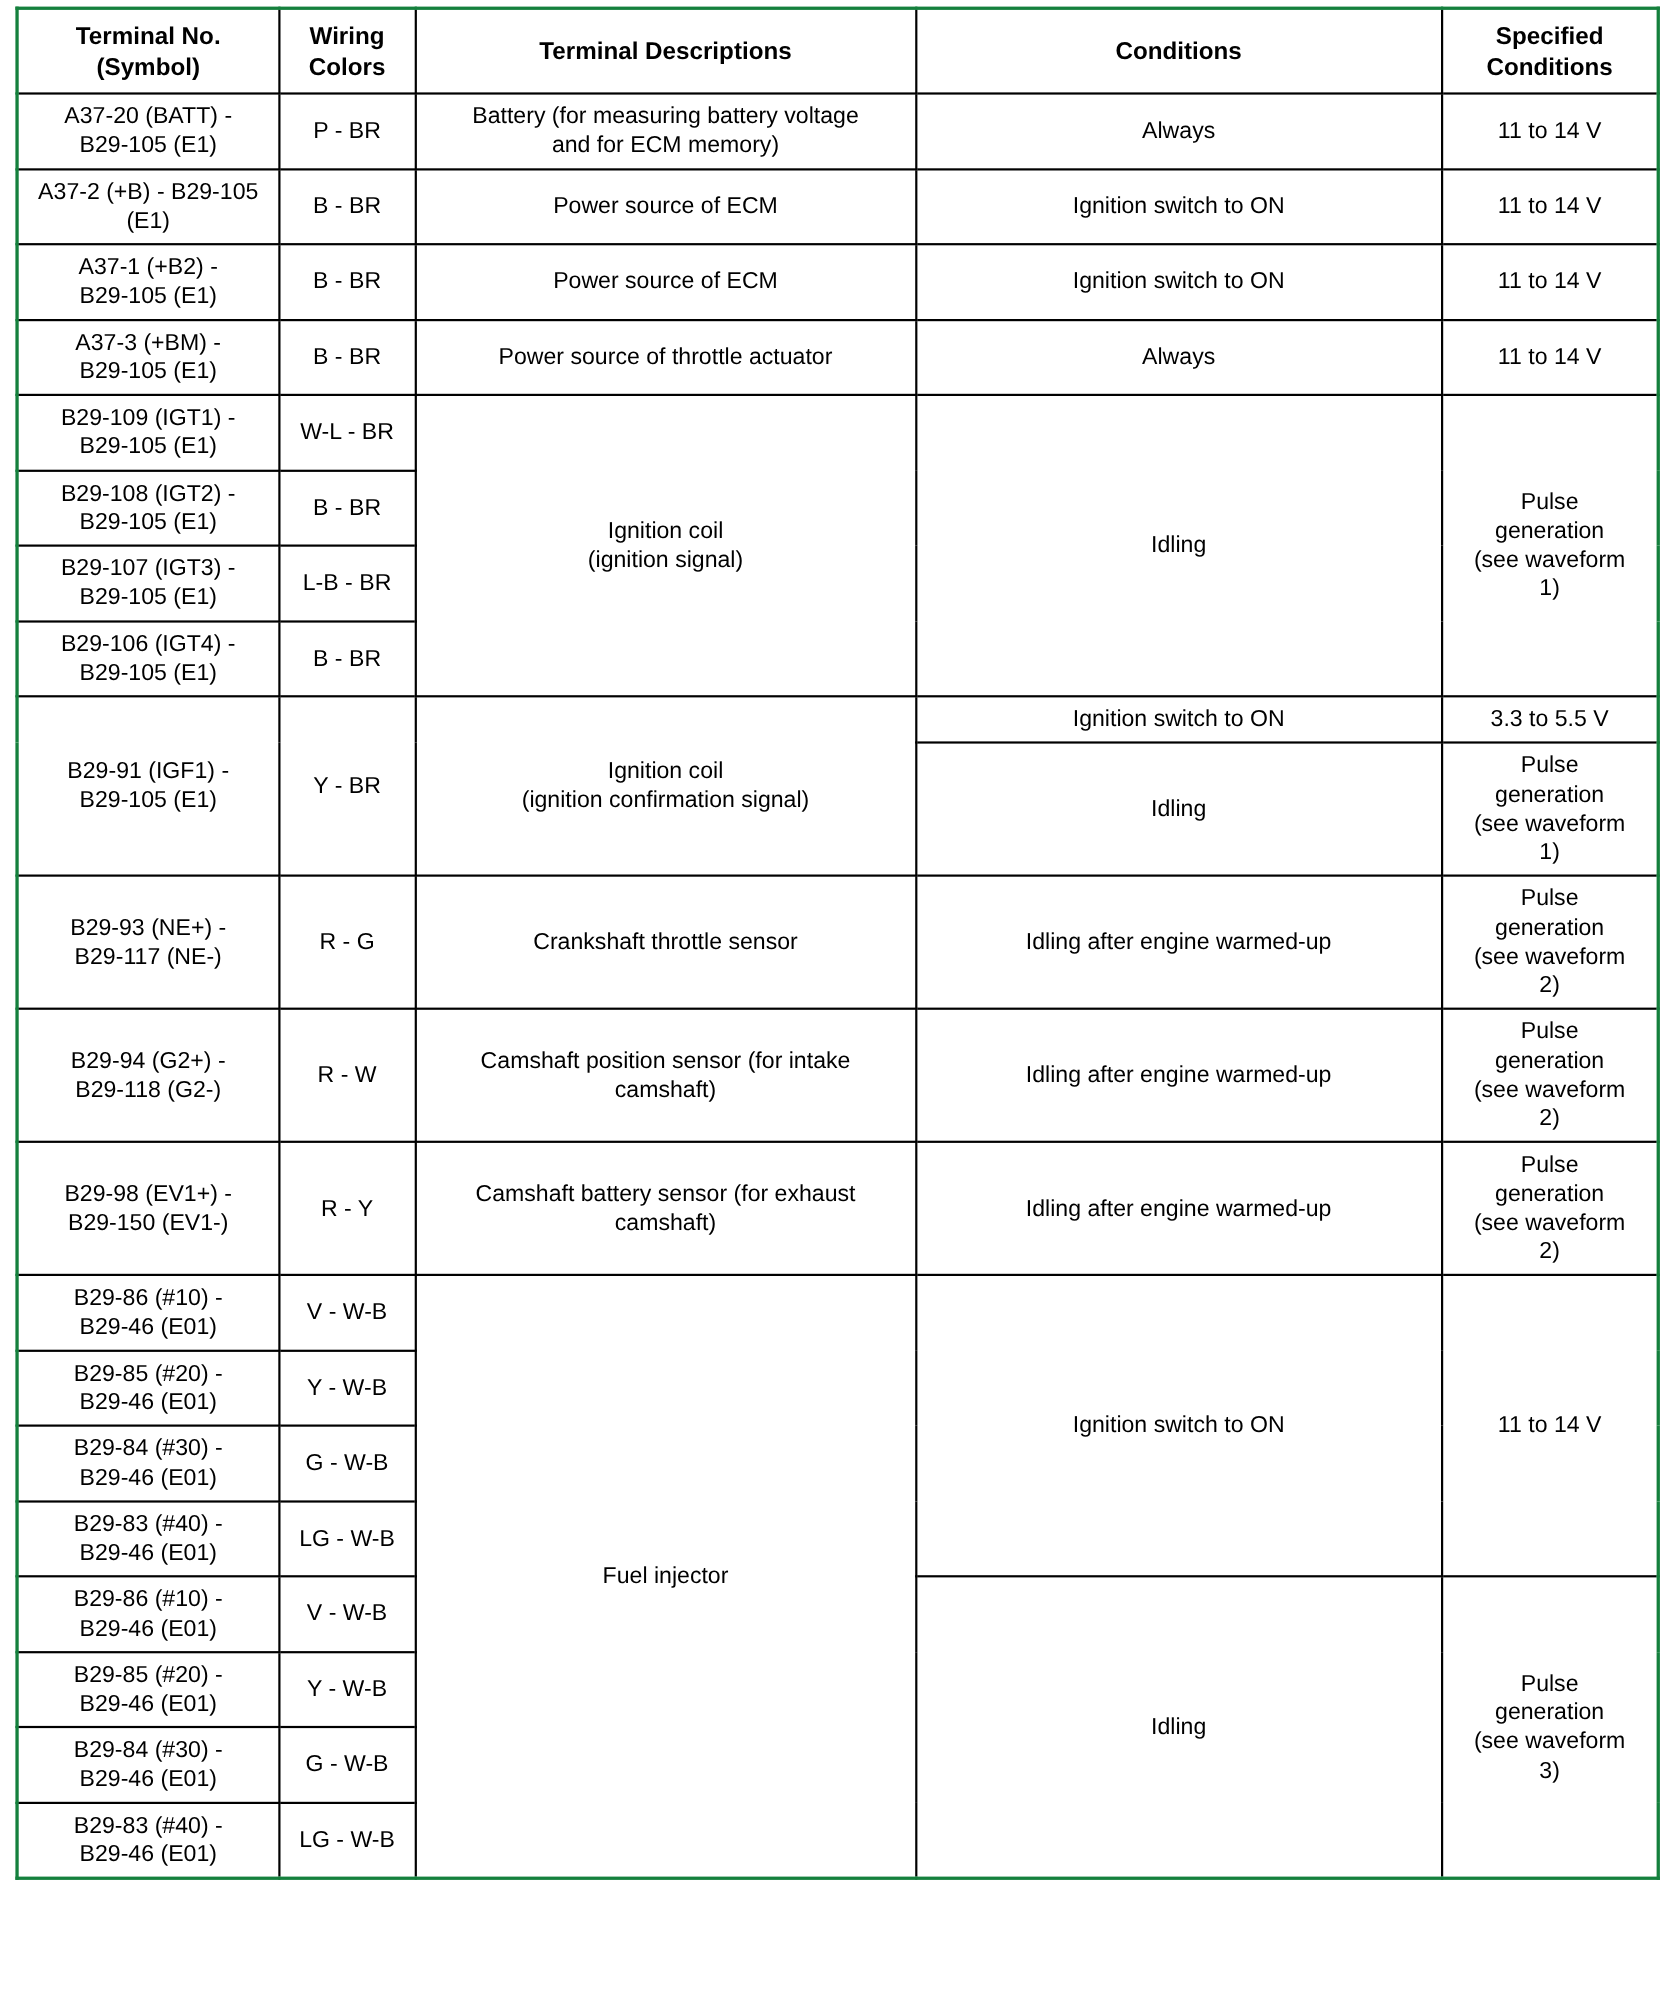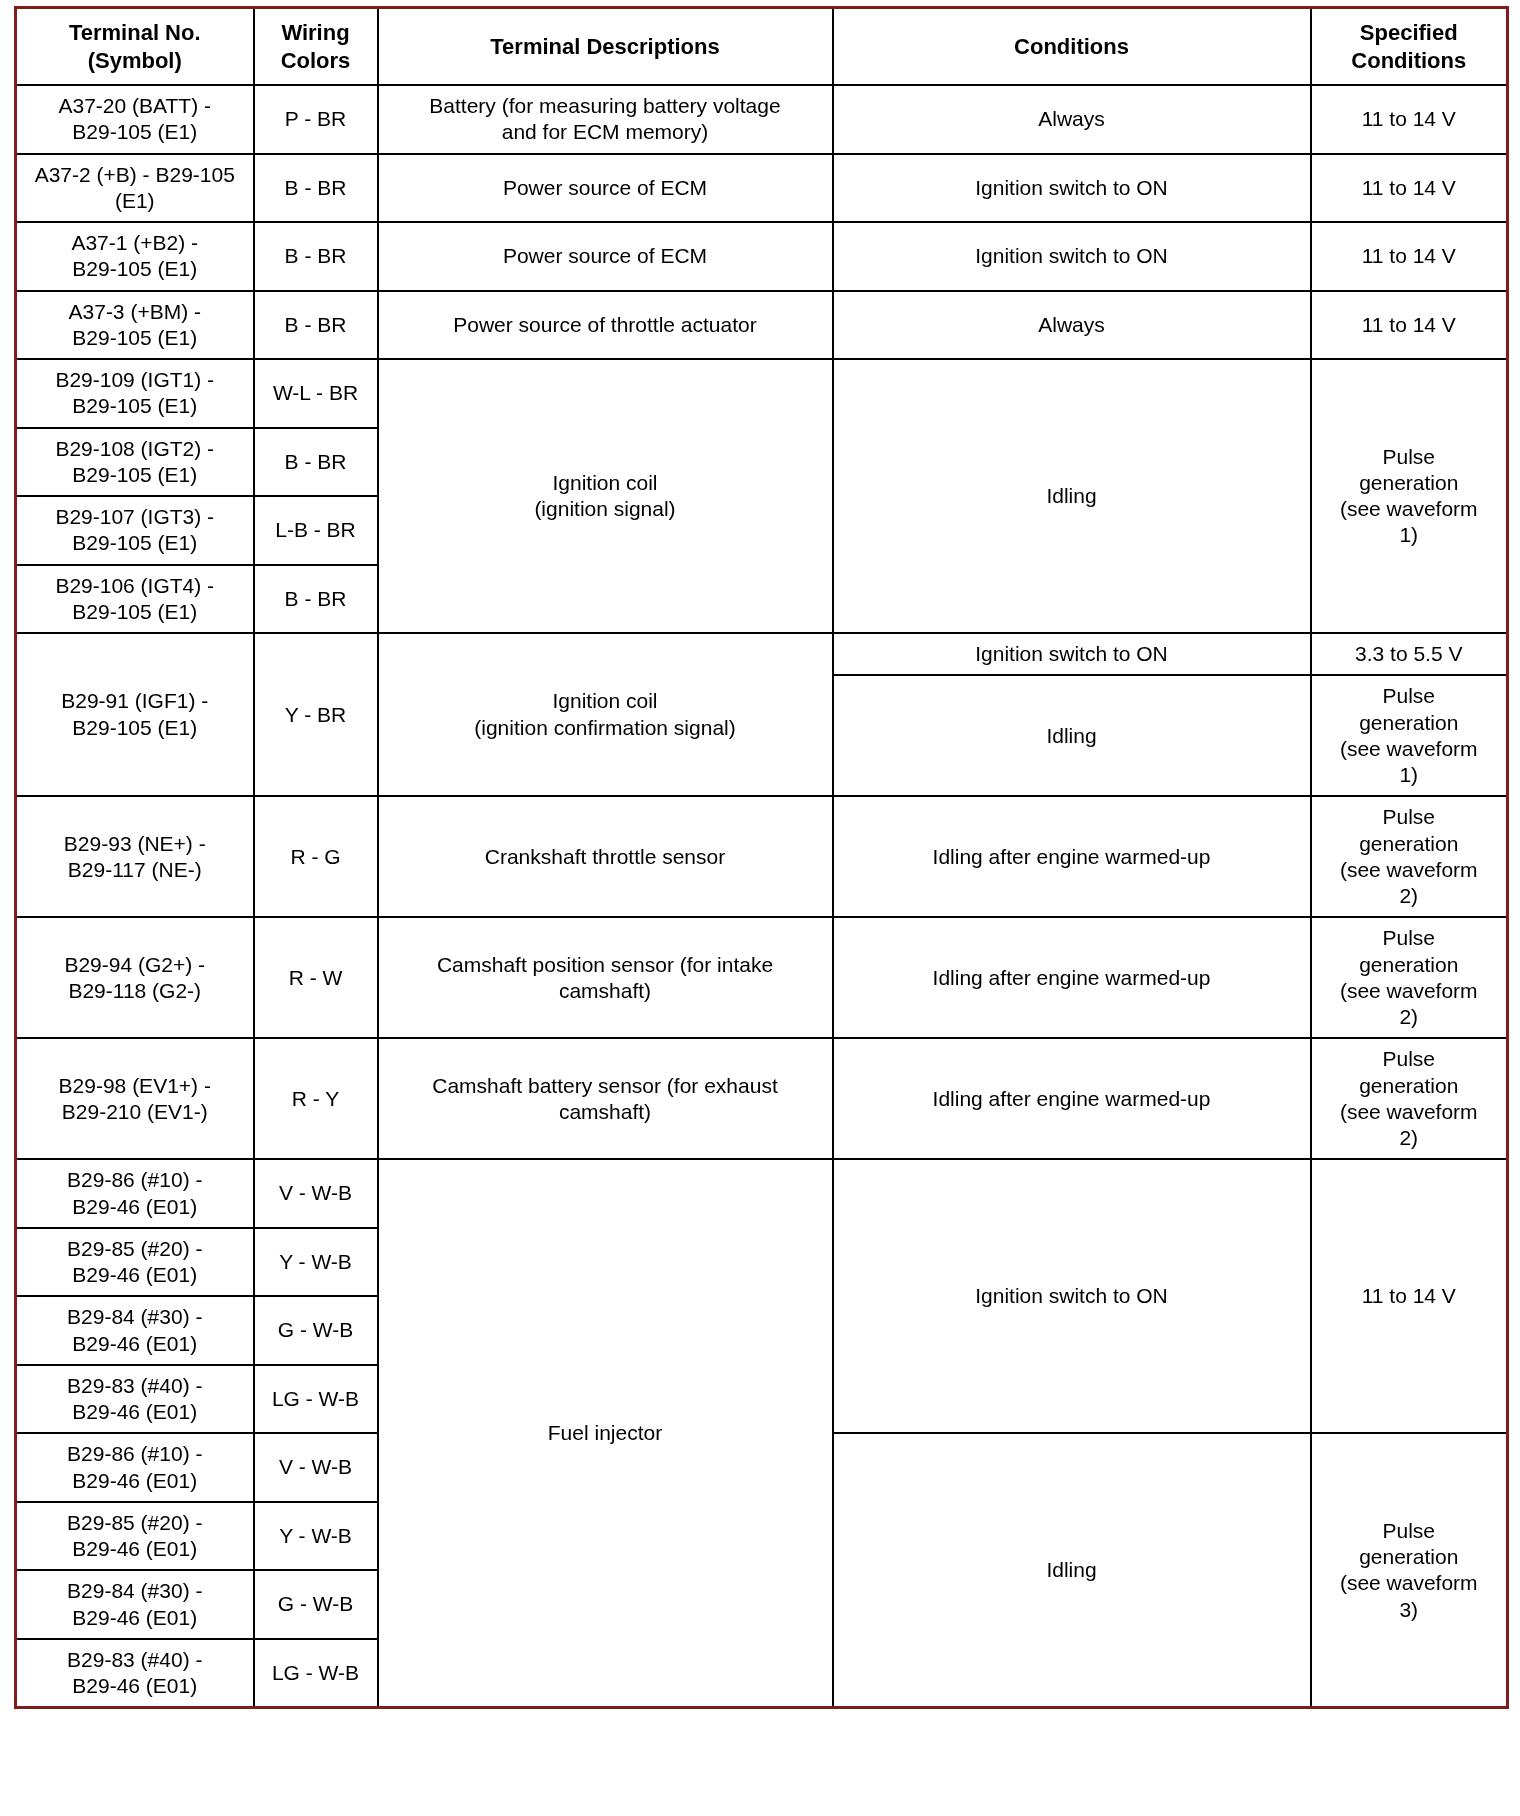--- a/index.html
+++ b/index.html
@@ -15,21 +15,21 @@
   }
   .page {
     padding: 6px 14px 0 14px;
     box-sizing: border-box;
     width: 1520px;
   }
   table.spec {
     border-collapse: collapse;
     table-layout: fixed;
     width: 1492px;
-    border: 3px solid #7f1d1d;
+    border: 3px solid #15803d;
   }
   table.spec td, table.spec th {
     border: 2px solid #000;
     text-align: center;
     vertical-align: middle;
     font-size: 21px;
     line-height: 1.25;
     padding: 7px 6px;
     font-weight: normal;
   }
@@ -217,21 +217,21 @@
           <div>Pulse</div>
           <div>generation</div>
           <div>(see waveform</div>
           <div>2)</div>
         </td>
       </tr>
 
       <tr>
         <td>
           <div>B29-98 (EV1+) -</div>
-          <div>B29-210 (EV1-)</div>
+          <div>B29-150 (EV1-)</div>
         </td>
         <td>R - Y</td>
         <td>
           <div>Camshaft battery sensor (for exhaust</div>
           <div>camshaft)</div>
         </td>
         <td>Idling after engine warmed-up</td>
         <td>
           <div>Pulse</div>
           <div>generation</div>

